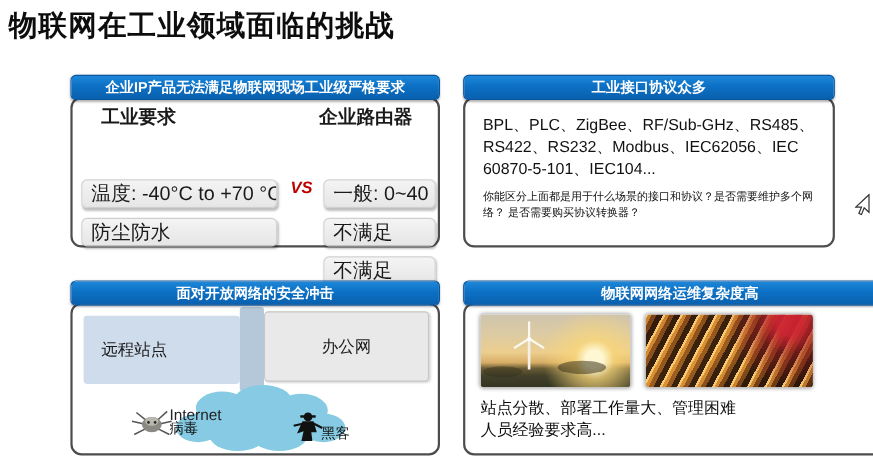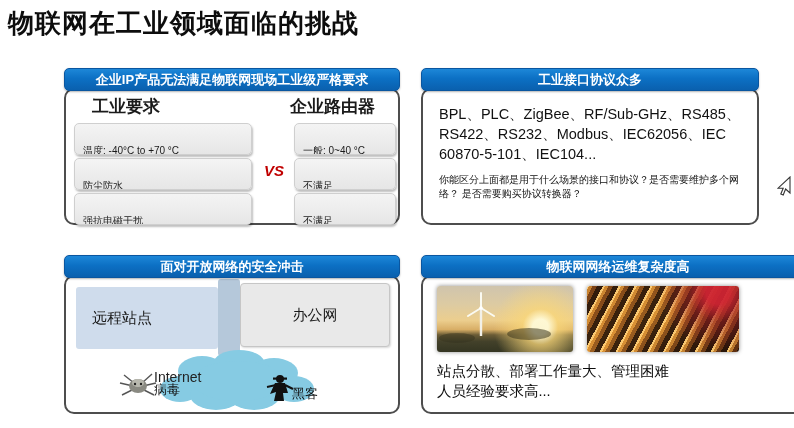--- a/index.html
+++ b/index.html
@@ -28,24 +28,24 @@
   #panel-security { left:64px; top:255px; width:336px; }
   #panel-security .panel-body { height:139px; }
   #panel-om { left:421px; top:255px; width:394px;border-radius:31px; }
   #panel-om .panel-body { height:139px; }
 
   
   .col-title { position:absolute; font-size:17px; font-weight:600; color:#1a1a1a; }
   .col-title.left { left:26px; top:5px; }
   .col-title.right { left:224px; top:5px; }
   .req-row {
-    position:absolute; height:26px; line-height:24px; padding:15px 8px;
+    position:absolute; height:26px; line-height:24px; padding:0 8px;
     background:linear-gradient(180deg,#f4f4f4,#e6e6e6); border:1px solid #cfcfcf; border-radius:5px;
-    font-size:10px; color:#1a1a1a; box-shadow:1px 2px 2px rgba(0,0,0,.25);
-    white-space:nowrap; overflow:hidden;
+    font-size:18px; color:#1a1a1a; box-shadow:1px 2px 2px rgba(0,0,0,.25);
+    white-space:nowrap; overflow:hidden;margin-top:40px;
   }
   .req-row.l { left:8px; width:178px; }
   .req-row.r { left:228px; width:102px; }
   .row-y0 { top:33px; } .row-y1 { top:68px; } .row-y2 { top:103px; }
   .vs-label { position:absolute; left:198px; top:72px; font-size:15px; font-weight:bold; font-style:italic; color:#c00000; }
 
   
   .proto-body { padding:14px 14px 0 16px; }
   .proto-list { font-size:14.5px; line-height:1.38; color:#111; margin-bottom:9px; }
   .proto-question { font-size:10px; line-height:1.35; color:#111; }
@@ -98,21 +98,20 @@
   <div class="slide-title">物联网在工业领域面临的挑战</div>
 
   <section class="panel" id="panel-requirements">
     <div class="panel-header">企业IP产品无法满足物联网现场工业级严格要求</div>
     <div class="panel-body">
       <div class="col-title left">工业要求</div>
       <div class="col-title right">企业路由器</div>
 
       <div class="req-row l row-y0">温度: -40°C to +70 °C</div>
       <div class="req-row l row-y1">防尘防水</div>
-      <div class="req-row l row-y2">强抗电磁干扰</div>
 
       <div class="vs-label">VS</div>
 
       <div class="req-row r row-y0">一般: 0~40 °C</div>
       <div class="req-row r row-y1">不满足</div>
       <div class="req-row r row-y2">不满足</div>
     </div>
   </section>
 
   <section class="panel" id="panel-protocols">

